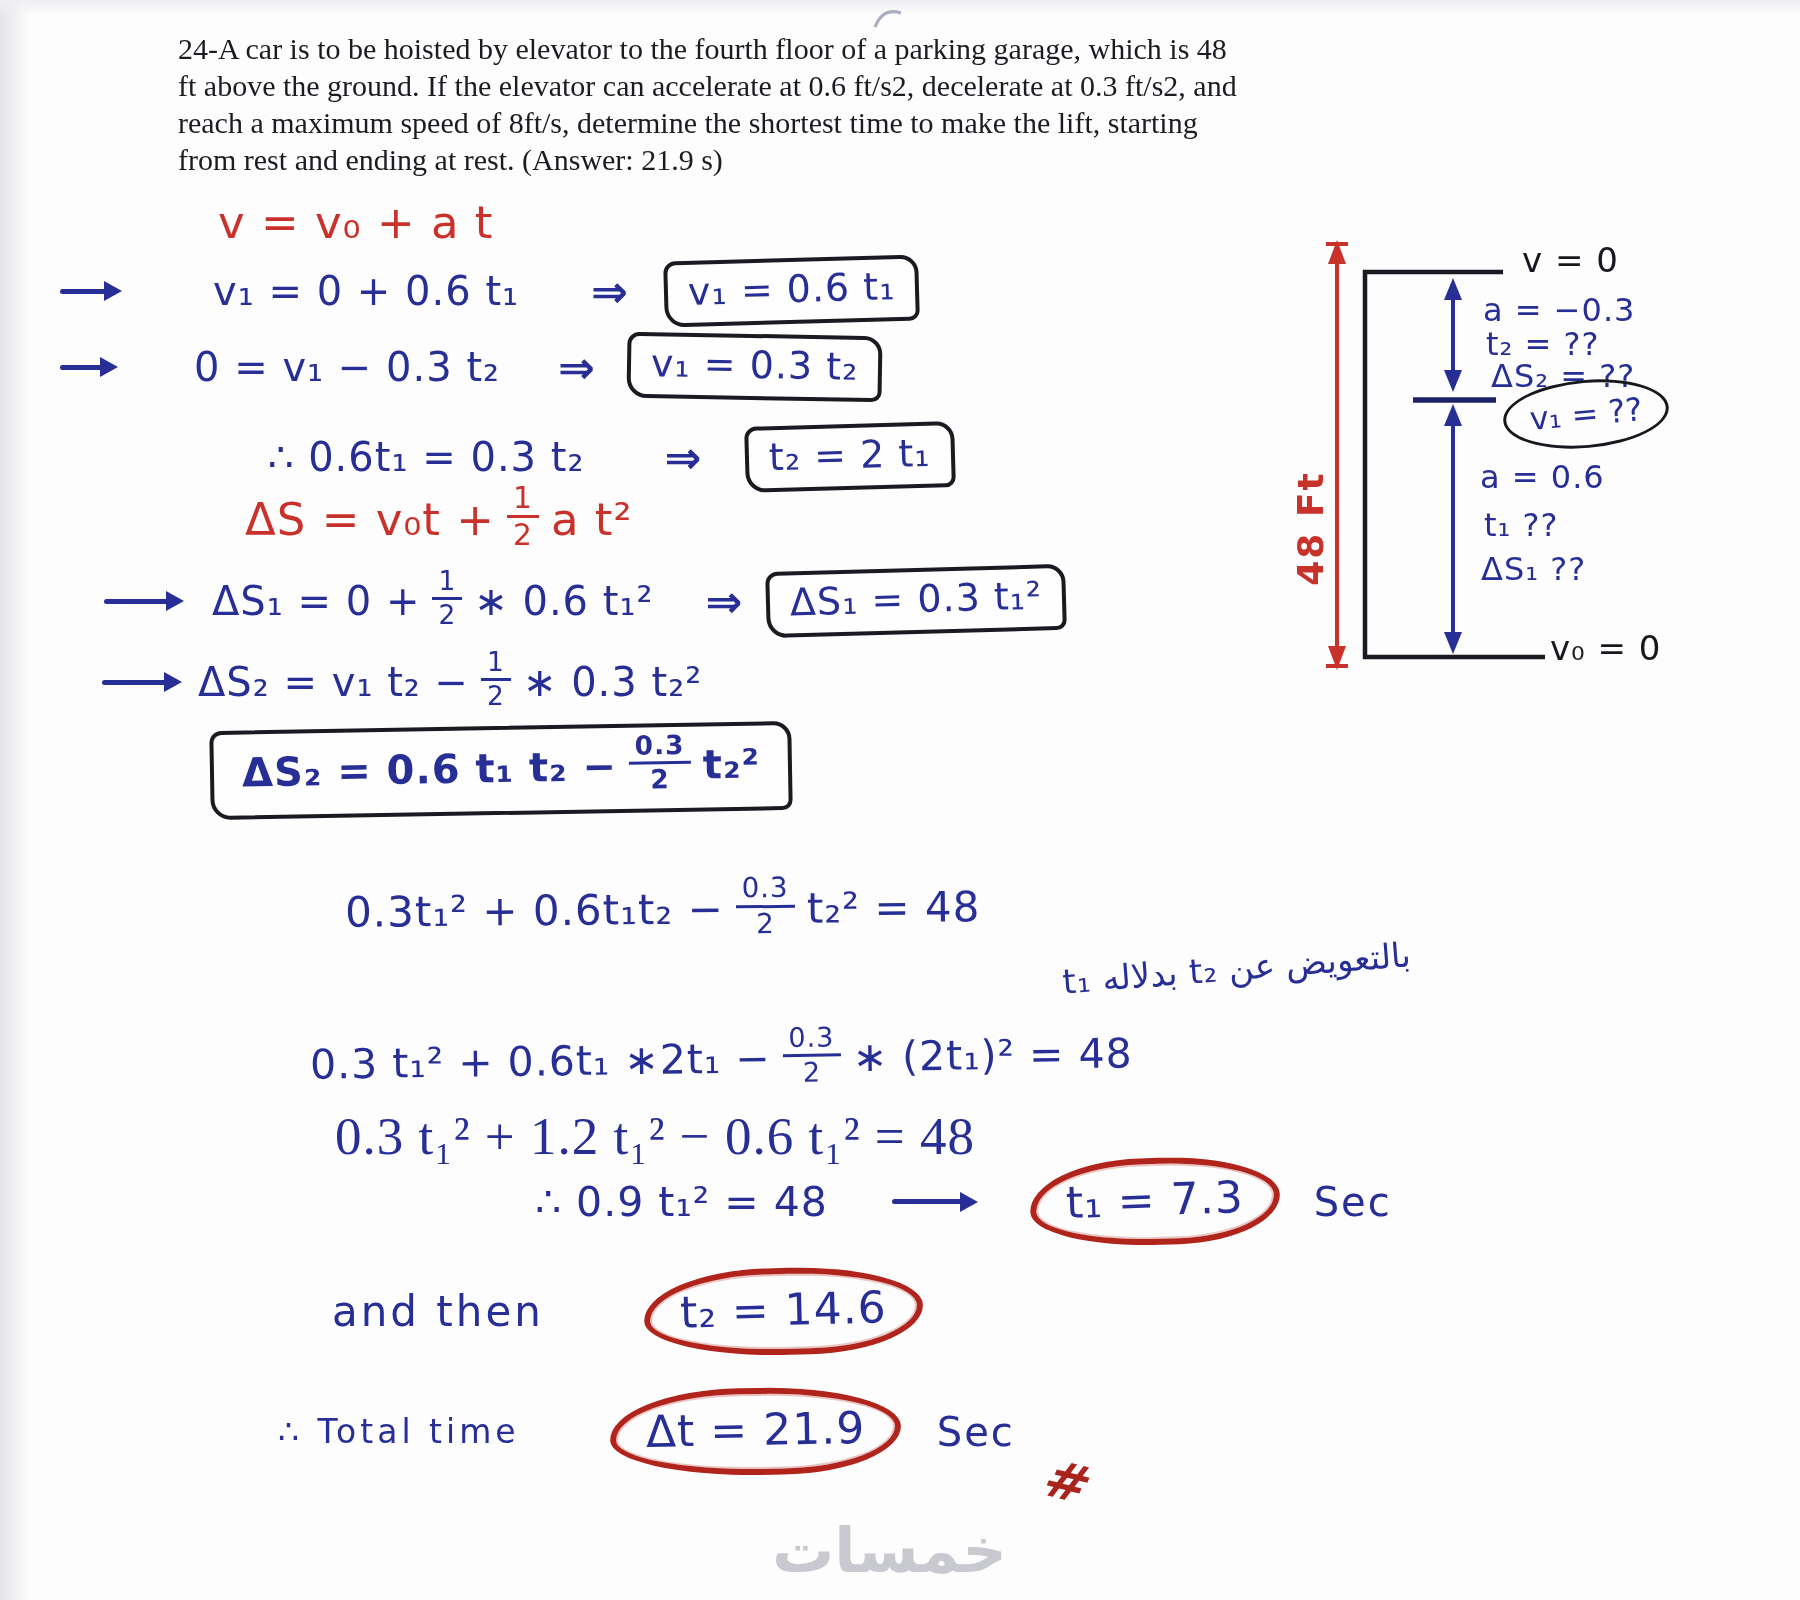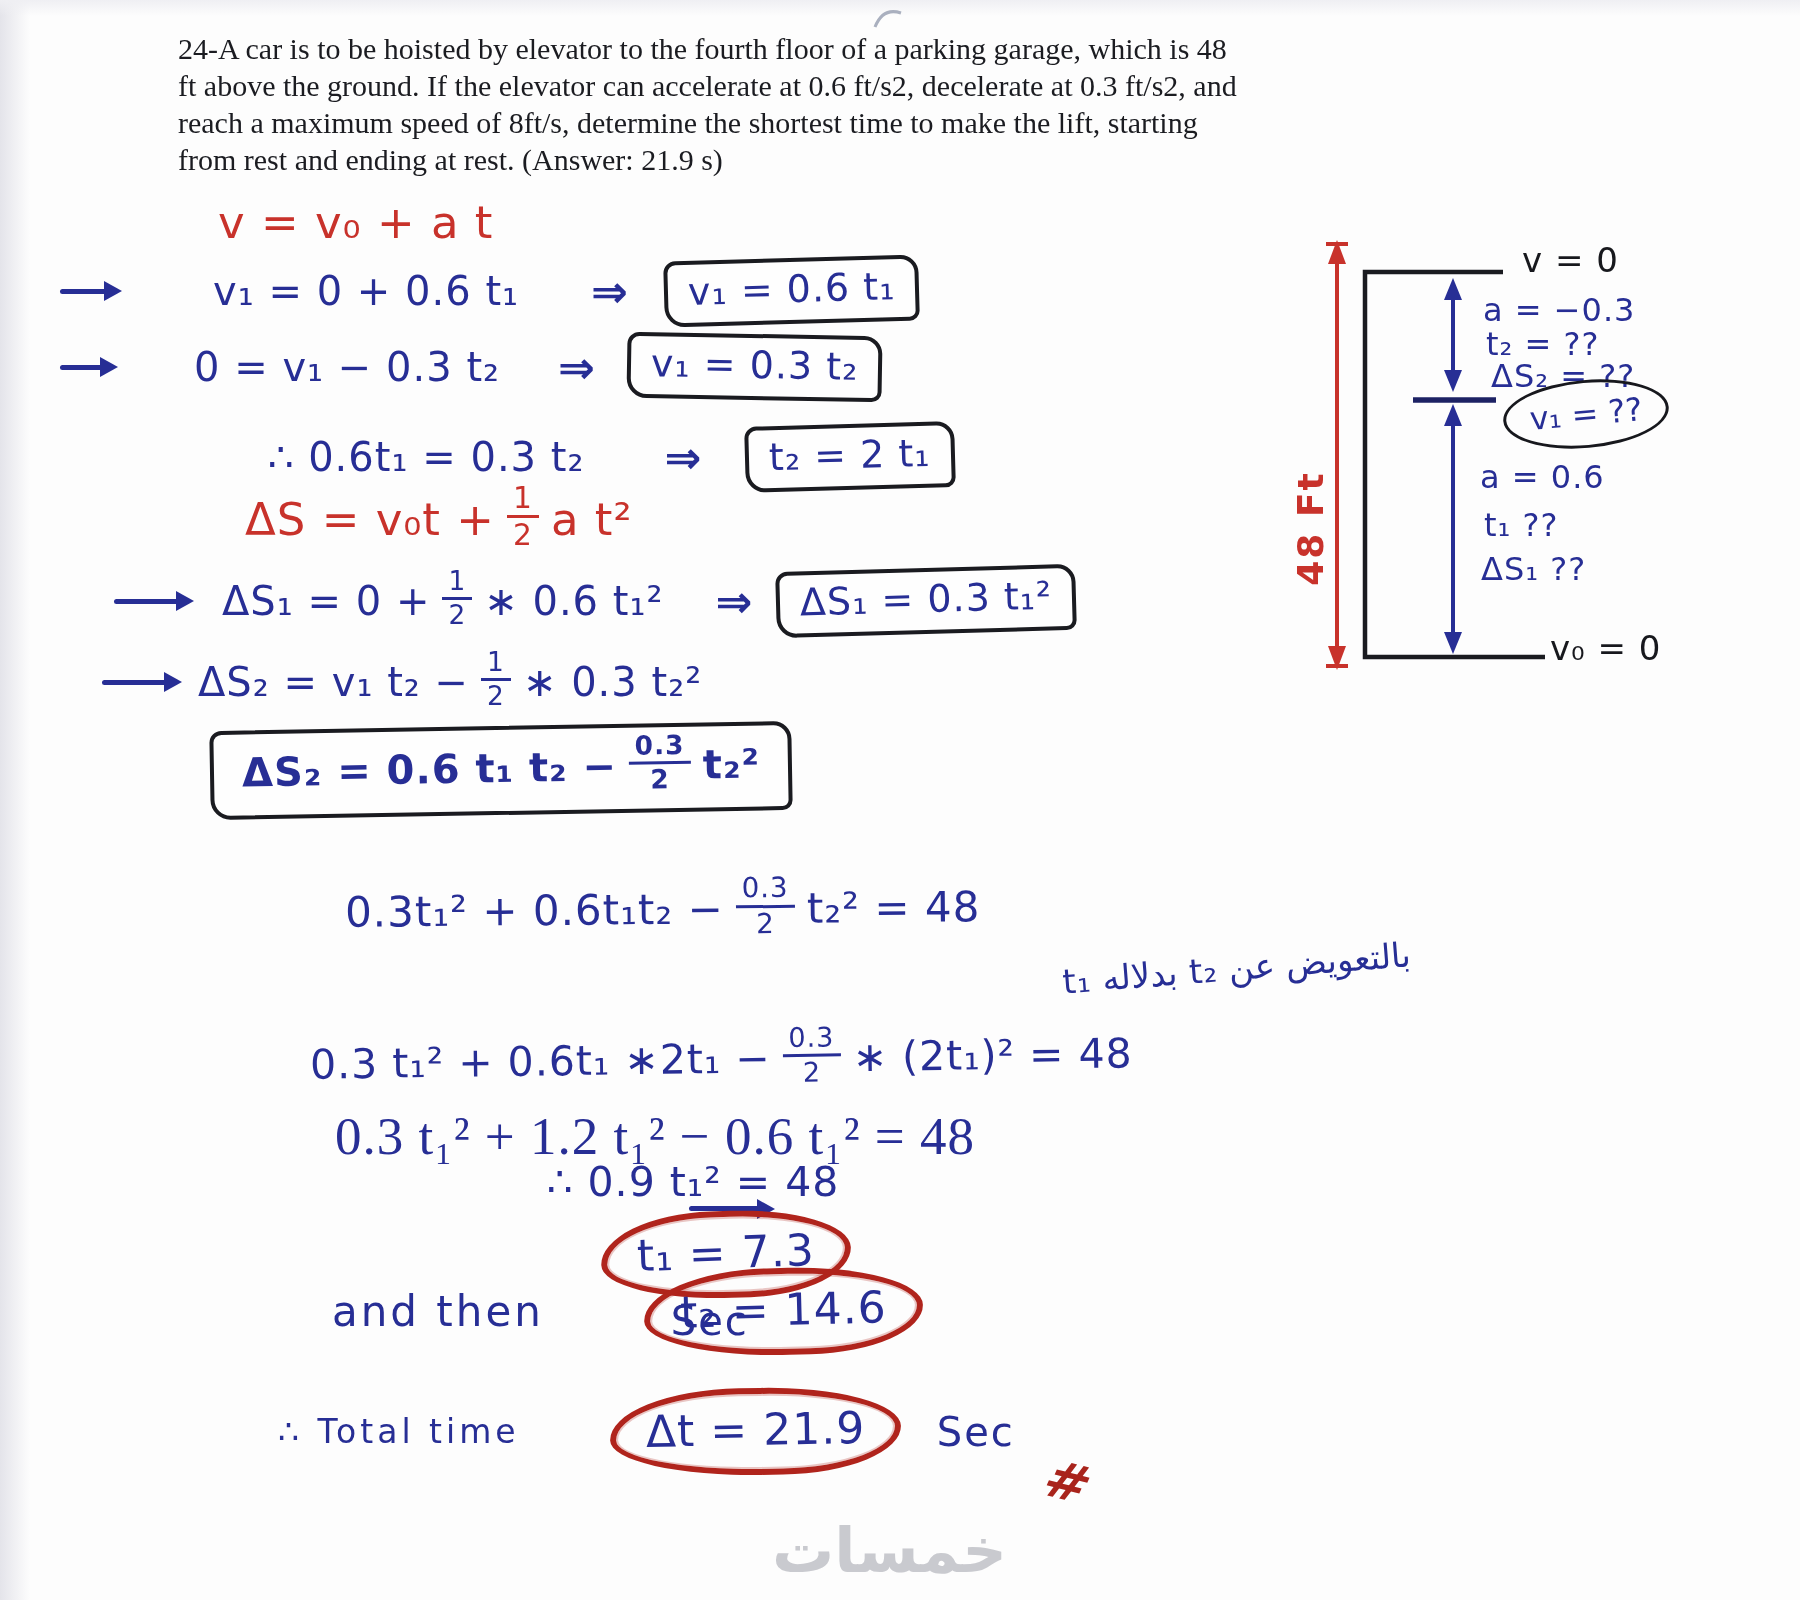--- a/index.html
+++ b/index.html
@@ -103,21 +103,21 @@
     <span class="eq red" style="font-size:45px;">
       <span>ΔS = v₀t +</span>
       <span class="frac">
         <span class="fn">1</span>
         <span class="fd">2</span>
       </span>
       <span>a t²</span>
     </span>
   </div>
 
-  <div class="row" style="left:114px;top:568px;">
+  <div class="row" style="left:104px;top:568px;">
     <span class="arrow-line" style="width:66px;"></span>
     <span class="eq blue" style="margin-left:42px;">
       <span>ΔS₁ = 0 +</span>
       <span class="frac">
         <span class="fn">1</span>
         <span class="fd">2</span>
       </span>
       <span>∗ 0.6 t₁²</span>
     </span>
     <span class="imp" style="margin-left:52px;">⇒</span>
@@ -173,21 +173,21 @@
         <span class="fd">2</span>
       </span>
       <span>∗ (2t₁)² = 48</span>
     </span>
   </div>
 
   <div class="row" style="left:335px;top:1106px;">
     <span class="eq blue" style="font-size:53px;font-family:Liberation Serif, serif;">0.3 t₁² + 1.2 t₁² − 0.6 t₁² = 48</span>
   </div>
 
-  <div class="row" style="left:535px;top:1158px;flex-direction:column;">
+  <div class="row" style="left:535px;top:1158px;">
     <span class="eq blue" style="font-size:41px;">∴ 0.9 t₁² = 48</span>
     <span class="arrow-line" style="width:72px;margin-left:64px;"></span>
     <span class="cloud" style="margin-left:66px;">
       <span class="eq blue">t₁ = 7.3</span>
     </span>
     <span class="unit blue" style="margin-left:34px;">Sec</span>
   </div>
 
   <div class="row" style="left:332px;top:1268px;">
     <span class="eq blue" style="font-size:42px;letter-spacing:3px;">and then</span>

